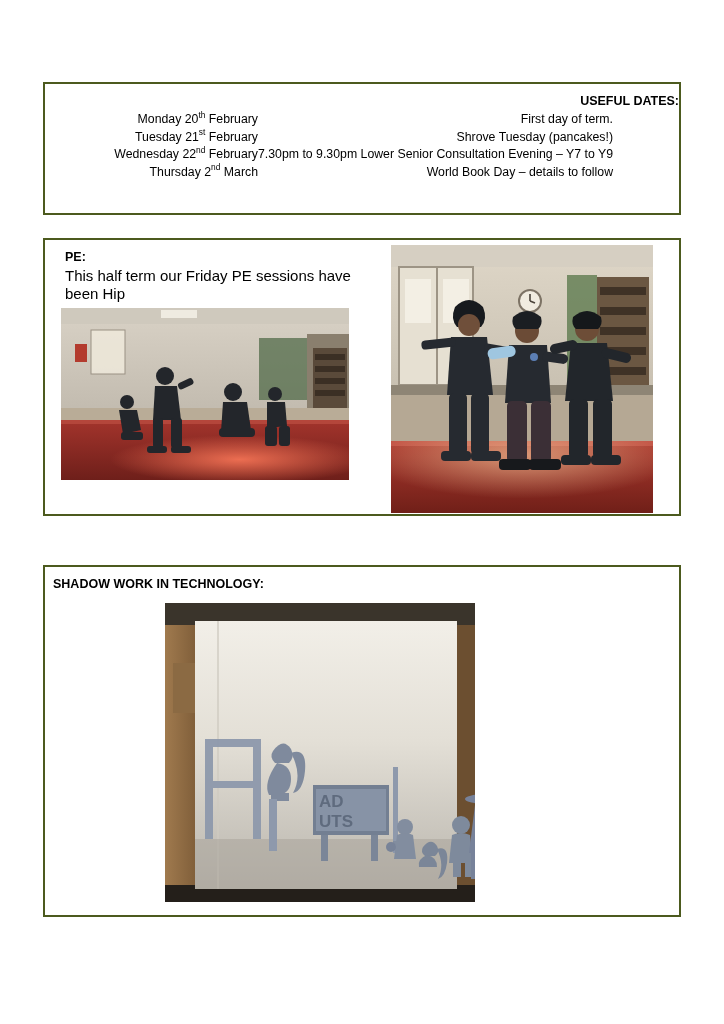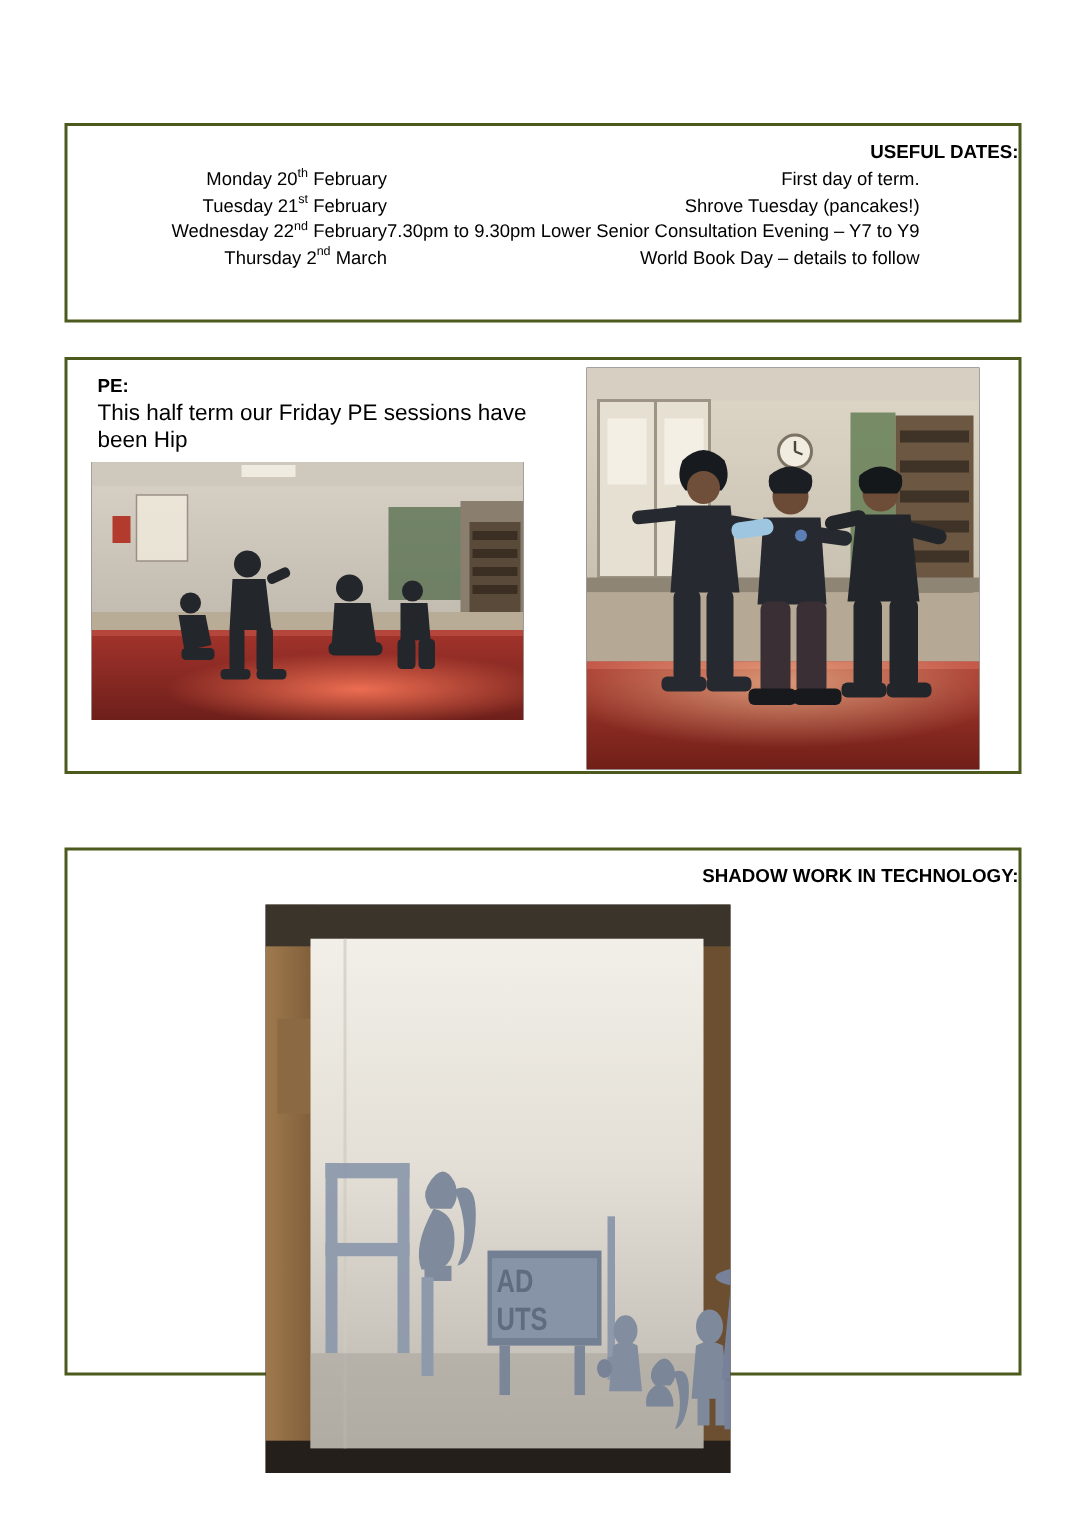--- a/index.html
+++ b/index.html
@@ -97,27 +97,26 @@
     height: 268px;
   }
 
   
   #tech-box {
     left: 43px;
     top: 565px;
     width: 638px;
     height: 352px;
     padding: 8px 0 0 8px;
-    text-align: right;
   }
   #tech-photo {
-    left: 132px;
+    left: 120px;
     top: 36px;
     width: 310px;
-    height: 379px;
+    height: 299px;
   }
 
   
   .ph-svg { display: block; width: 100%; height: 100%; }
 </style>
 </head>
 <body>
 
 <div class="page">
 

